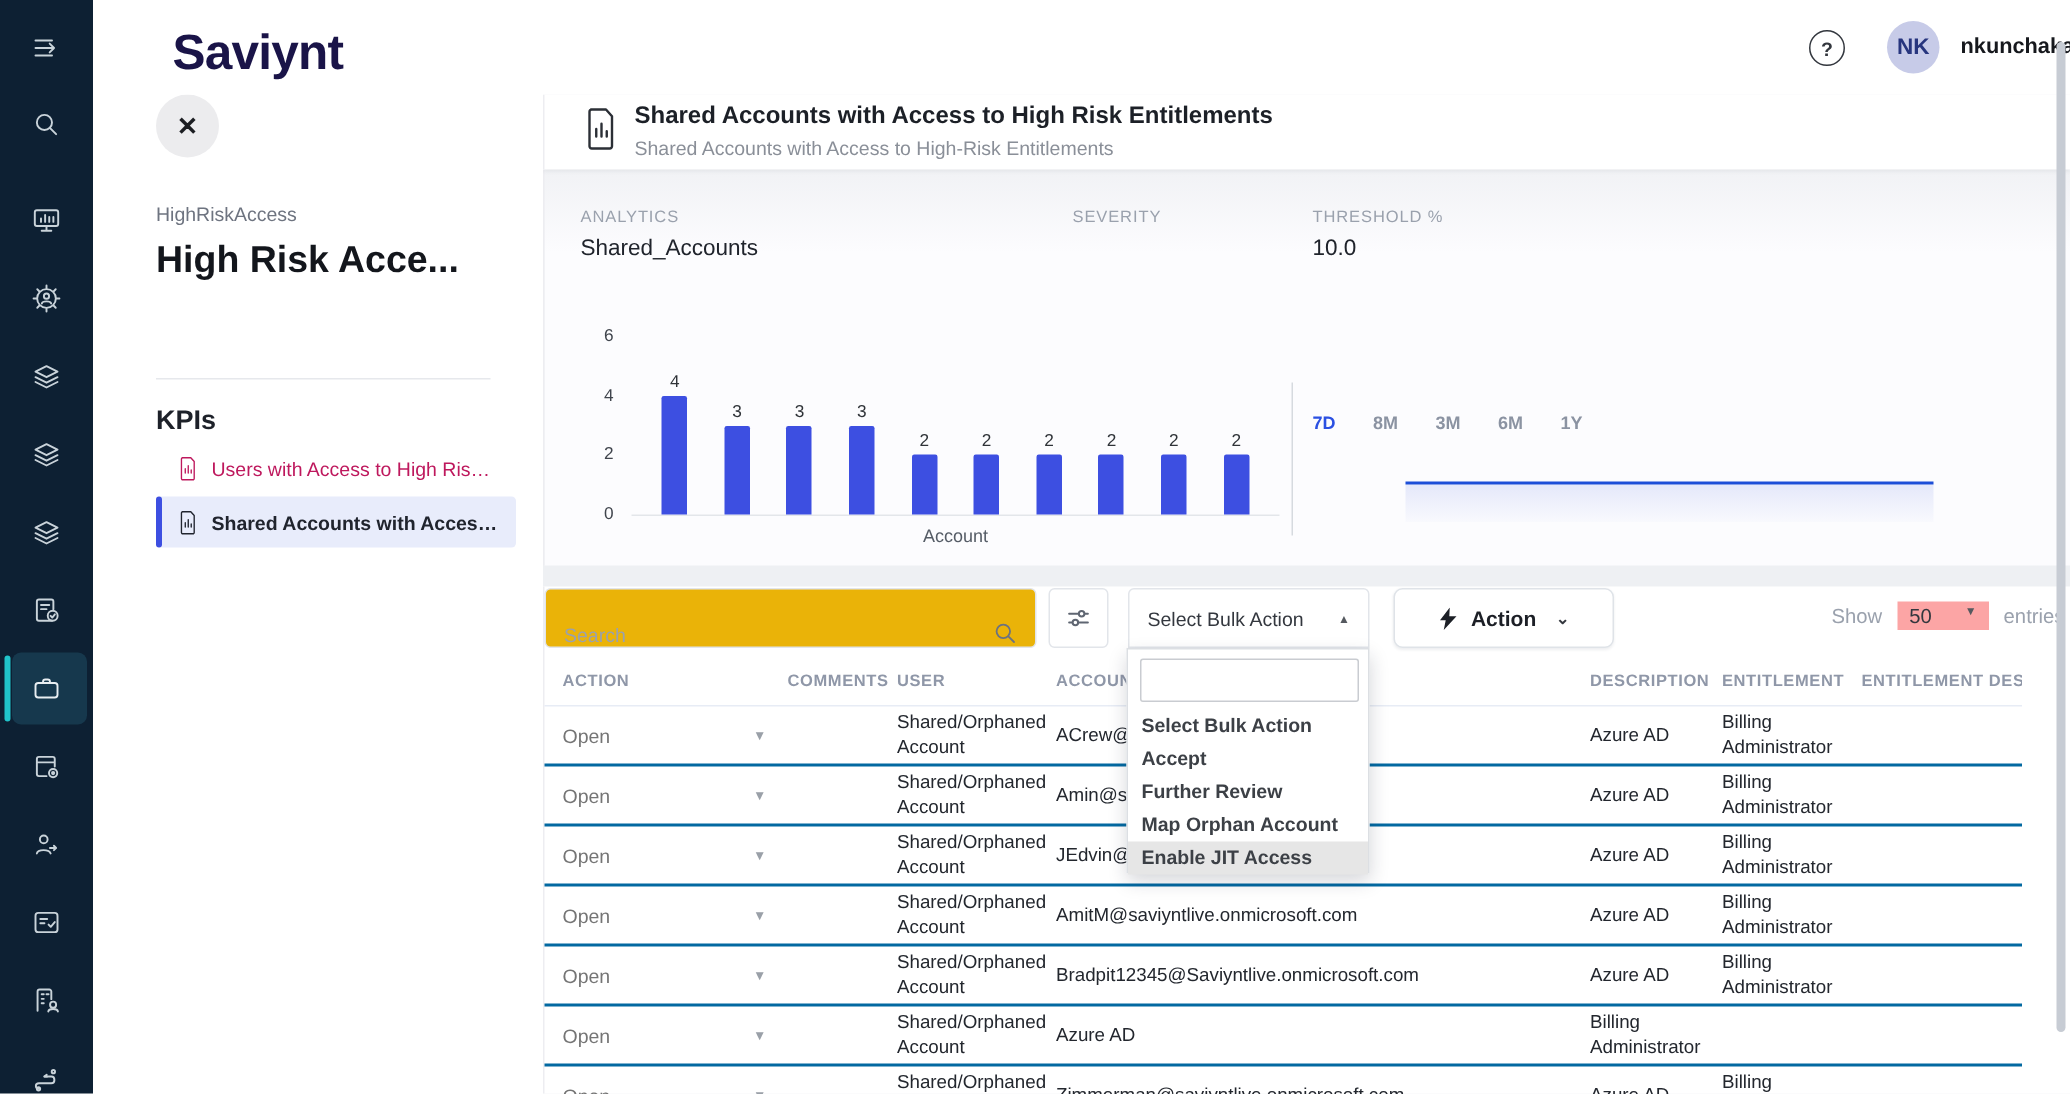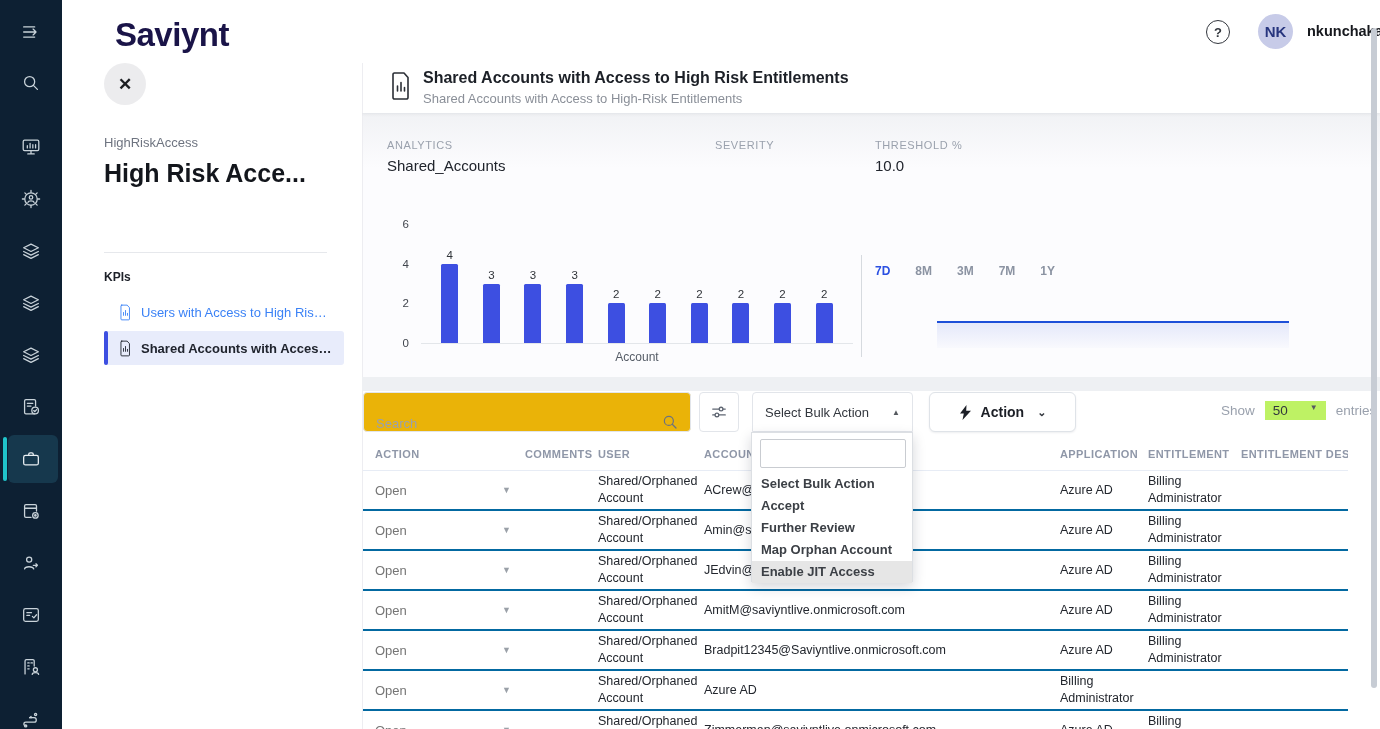--- a/index.html
+++ b/index.html
@@ -19,23 +19,23 @@
   #help-btn { position:absolute; left:1144px; top:20px; width:24px; height:24px; border:1.6px solid #33373e; border-radius:50%; display:flex; align-items:center; justify-content:center; font-size:13px; font-weight:bold; color:#33373e; cursor:pointer; }
   #avatar { position:absolute; left:1196px; top:14px; width:35px; height:35px; border-radius:50%; background:#c7cbe8; color:#27357e; font-weight:bold; font-size:15px; display:flex; align-items:center; justify-content:center; cursor:pointer; }
   #username { position:absolute; left:1245px; top:23px; font-size:14.5px; font-weight:bold; color:#16181d; }
 
   
   #left-panel { position:absolute; left:62px; top:63px; width:300px; height:666px; background:#fff; z-index:15; }
   #close-btn { position:absolute; left:42px; top:0px; width:42px; height:42px; border-radius:50%; background:#ececee; display:flex; align-items:center; justify-content:center; font-size:17px; font-weight:bold; color:#1c1e22; cursor:pointer; }
   #app-name { position:absolute; left:42px; top:72px; font-size:13px; color:#6e7480; }
   #panel-title { position:absolute; left:42px; top:96px; font-size:25px; font-weight:bold; color:#13161c; }
   #panel-divider { position:absolute; left:42px; top:189px; width:223px; height:1px; background:#e6e8ec; }
-  #kpis-heading { position:absolute; left:42px; top:207px; font-size:12px; font-weight:bold; color:#1d2129; }
+  #kpis-heading { position:absolute; left:42px; top:207px; font-size:18px; font-weight:bold; color:#1d2129; }
   #kpi-list { position:absolute; left:42px; top:232px; width:240px; }
-  .kpi-item { position:relative; height:34px; display:flex; align-items:center; padding-left:14px; margin-bottom:2px; border-radius:3px; cursor:pointer; color:#3b82f6; font-size:13px; }
+  .kpi-item { position:relative; height:34px; display:flex; align-items:center; padding-left:14px; margin-bottom:2px; border-radius:3px; cursor:pointer; color:#be185d; font-size:13px; }
   .kpi-item .kpi-icon { width:15px; height:17px; margin-right:8px; flex:0 0 auto; }
   .kpi-item.selected { background:#e8ecfb; color:#20242e; font-weight:bold; }
   .kpi-item.selected::before { content:""; position:absolute; left:0; top:0; width:4px; height:100%; background:#3d4fe1; border-radius:2px; }
   .kpi-label { white-space:nowrap; overflow:hidden; }
 
   
   #main { position:absolute; left:362px; top:63px; width:1018px; height:666px; background:#eef0f3; }
   #header-card { position:absolute; left:0; top:0; width:1018px; height:50px; background:#fff; border-left:1px solid #ededf1; box-shadow:0 1px 3px rgba(40,50,70,0.08); z-index:2; }
   #header-icon { position:absolute; left:26px; top:8px; width:24px; height:30px; color:#2b2f36; }
   #header-icon svg, .kpi-icon svg { width:100%; height:100%; stroke:currentColor; fill:none; stroke-width:1.6; stroke-linecap:round; stroke-linejoin:round; }
@@ -47,41 +47,41 @@
   .meta-value { position:absolute; top:44px; font-size:15px; color:#20242c; }
 
   #bar-yaxis .ytick { position:absolute; left:0; width:46px; text-align:right; font-size:11.5px; color:#40454d; }
   #bar-plot { position:absolute; left:58px; top:112px; width:432px; height:119px; border-bottom:1px solid #e3e6ea; display:flex; align-items:flex-end; justify-content:space-around; padding:0 8px; }
   .bar-wrap { display:flex; flex-direction:column; align-items:center; }
   .bar-label { font-size:11.5px; color:#2f3338; margin-bottom:3px; }
   .bar { width:17px; background:#3d4fe1; border-radius:1.5px 1.5px 0 0; }
   #bar-xlabel { position:absolute; left:58px; top:237px; width:432px; text-align:center; font-size:12px; color:#555c66; }
   #chart-divider { position:absolute; left:498px; top:142px; width:1px; height:102px; background:#d6dadf; }
 
-  #range-tabs { position:absolute; left:512px; top:151px; display:flex; gap:25px; }
+  #range-tabs { position:absolute; left:512px; top:162px; display:flex; gap:25px; }
   .range-tab { font-size:12px; font-weight:bold; color:#8b93a2; cursor:pointer; }
   .range-tab.active { color:#2b50e2; }
   #trend-chart { position:absolute; left:574px; top:208px; width:352px; height:27px; border-top:2px solid #1d4fd8; background:linear-gradient(180deg, rgba(86,112,226,0.14) 0%, rgba(86,112,226,0.02) 100%); }
 
   #table-card { position:absolute; left:0; top:328px; width:1018px; height:338px; background:#fff; border-left:1px solid #ededf1; }
 
   
   #search-box { position:absolute; left:0px; top:1px; width:328px; height:40px; border:1px solid #e2e5ea; border-radius:4px; background:#eab308; display:flex; align-items:flex-end; }
   #search-input { border:none; outline:none; flex:1; padding:0 12px; font-size:13px; color:#333; font-family:inherit; background:transparent; }
   #search-input::placeholder { color:#9aa1ad; }
   #search-icon { width:18px; height:18px; margin-right:11px; color:#6b7280; flex:0 0 auto; }
   #search-icon svg, #filter-btn svg { width:100%; height:100%; stroke:currentColor; fill:none; stroke-width:1.6; stroke-linecap:round; }
   #filter-btn { position:absolute; left:336px; top:1px; width:40px; height:40px; border:1px solid #e2e5ea; border-radius:4px; background:#fff; padding:9px; color:#5f6672; cursor:pointer; }
   #bulk-select { position:absolute; left:389px; top:1px; width:161px; height:40px; border:1px solid #e2e5ea; border-radius:4px 4px 0 0; background:#fff; display:flex; align-items:center; justify-content:space-between; padding:0 12px; font-size:13px; color:#33373e; cursor:pointer; }
   #bulk-caret { font-size:8px; color:#55595f; }
   #action-btn { position:absolute; left:566px; top:1px; width:147px; height:40px; border:1px solid #dfe3e8; border-radius:6px; background:#fff; box-shadow:0 1px 2px rgba(30,40,60,0.08); display:flex; align-items:center; justify-content:center; gap:9px; font-size:14px; font-weight:bold; color:#1c1f26; cursor:pointer; }
   #action-btn svg { width:13px; height:15px; fill:#1c1f26; }
   #action-chevron { font-size:11px; font-weight:bold; color:#33373e; margin-left:4px; }
   #show-entries { position:absolute; left:858px; top:10px; display:flex; align-items:center; font-size:13.5px; color:#9aa1ad; }
-  #page-size-box { display:flex; align-items:flex-start; background:#bef264; margin:0 10px; padding:2px 8px; color:#33373e; cursor:pointer; }
+  #page-size-box { display:flex; align-items:flex-start; background:#fca5a5; margin:0 10px; padding:2px 8px; color:#33373e; cursor:pointer; }
   #page-size-caret { font-size:8px; color:#55595f; margin-left:22px; }
 
   
   #table { position:absolute; left:0; top:46px; width:985px; }
   .t-row { display:grid; grid-template-columns:150px 73px 106px 356px 88px 93px 107px; padding-left:12px; align-items:center; }
   #table-head { height:34px; border-bottom:1px solid #e7ecf5; }
   #table-head .t-cell { font-size:11px; font-weight:bold; letter-spacing:0.4px; color:#8f97a8; white-space:nowrap; overflow:hidden; }
   .t-body-row { height:40px; border-bottom:2px solid #0369a1; font-size:12.5px; color:#23272e; }
   .t-cell { padding-right:8px; overflow:hidden; }
   .cell-action { display:flex; align-items:center; justify-content:space-between; color:#757575; font-size:13px; padding-right:14px; cursor:pointer; }
@@ -303,21 +303,21 @@
           <div class="bar" style="height: 39.6667px; background: rgb(61, 79, 225);"></div>
         </div>
       </div>
     <div id="bar-xlabel">Account</div>
 
     <div id="chart-divider"></div>
     <div id="range-tabs">
         <span class="range-tab active">7D</span>
         <span class="range-tab">8M</span>
         <span class="range-tab">3M</span>
-        <span class="range-tab">7M</span>
+        <span class="range-tab">6M</span>
         <span class="range-tab">1Y</span>
       </div>
     <div id="trend-chart"></div>
   </div>
 
   <div id="table-card">
     <div id="search-box">
       <input id="search-input" placeholder="Search" style="">
       <span id="search-icon">
         <svg viewBox="0 0 24 24">
@@ -352,21 +352,21 @@
       </span>
       <span>entries</span>
     </div>
 
     <div id="table">
       <div id="table-head" class="t-row">
           <div class="t-cell">ACTION</div>
           <div class="t-cell">COMMENTS</div>
           <div class="t-cell">USER</div>
           <div class="t-cell">ACCOUNT</div>
-          <div class="t-cell">APPLICATION</div>
+          <div class="t-cell">DESCRIPTION</div>
           <div class="t-cell">ENTITLEMENT</div>
           <div class="t-cell">ENTITLEMENT DESCRIPTION</div>
         </div>
       <div id="table-body">
           <div class="t-row t-body-row">
             <div class="t-cell cell-action">
               <span>Open</span>
               <span class="caret">▼</span>
             </div>
             <div class="t-cell"></div>

